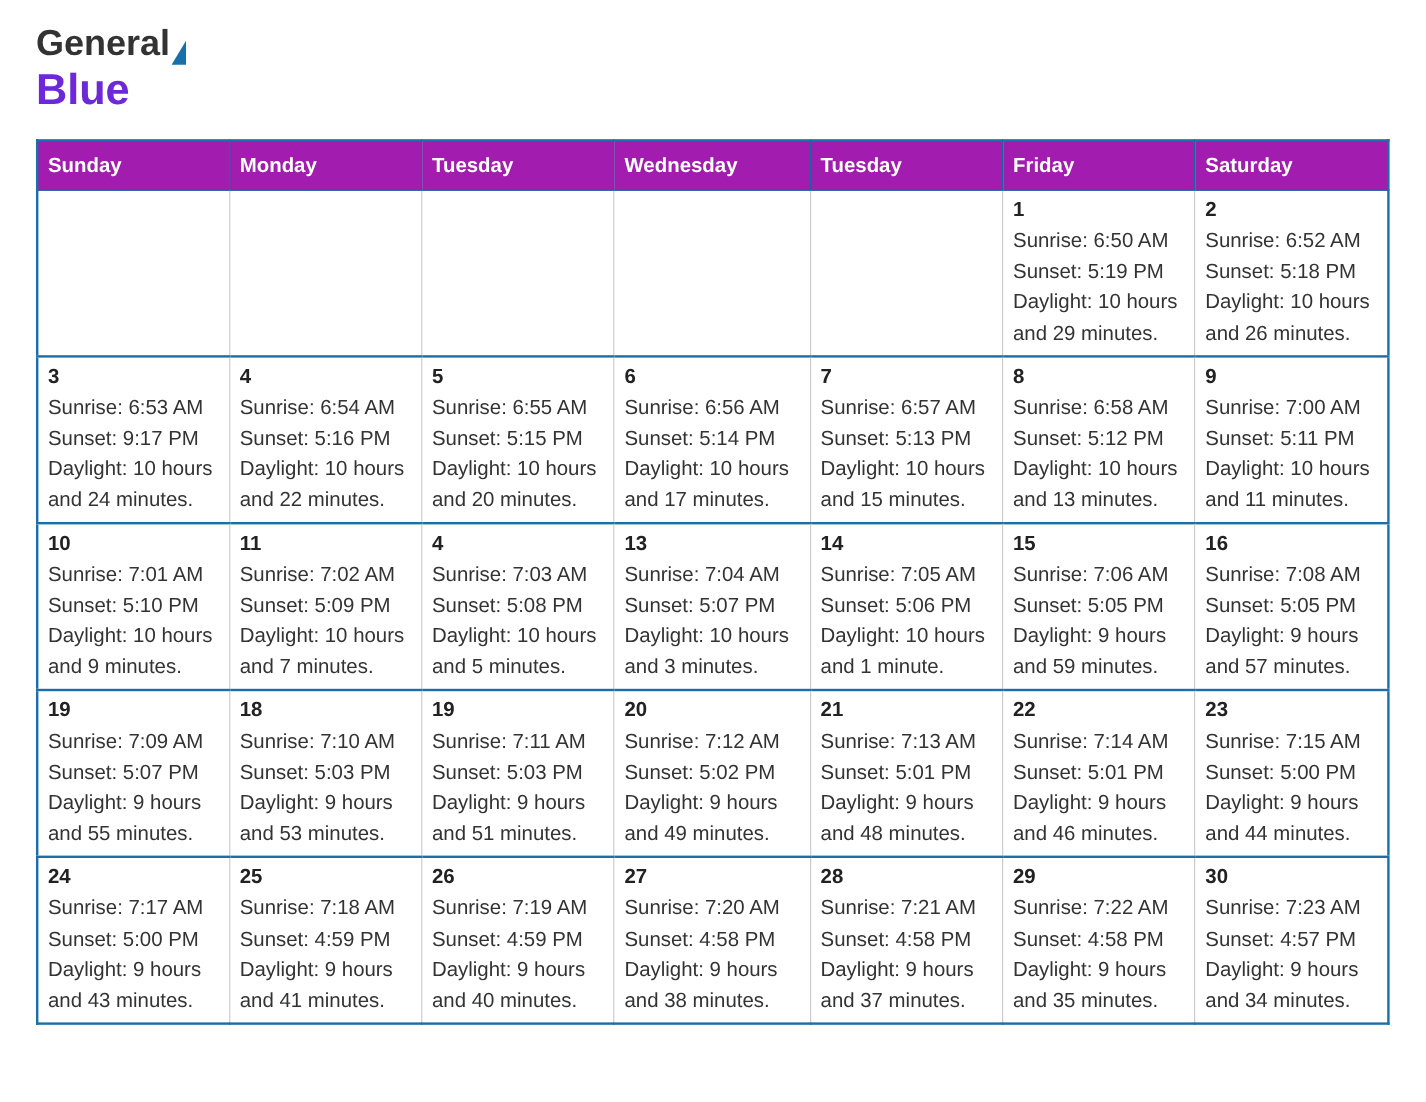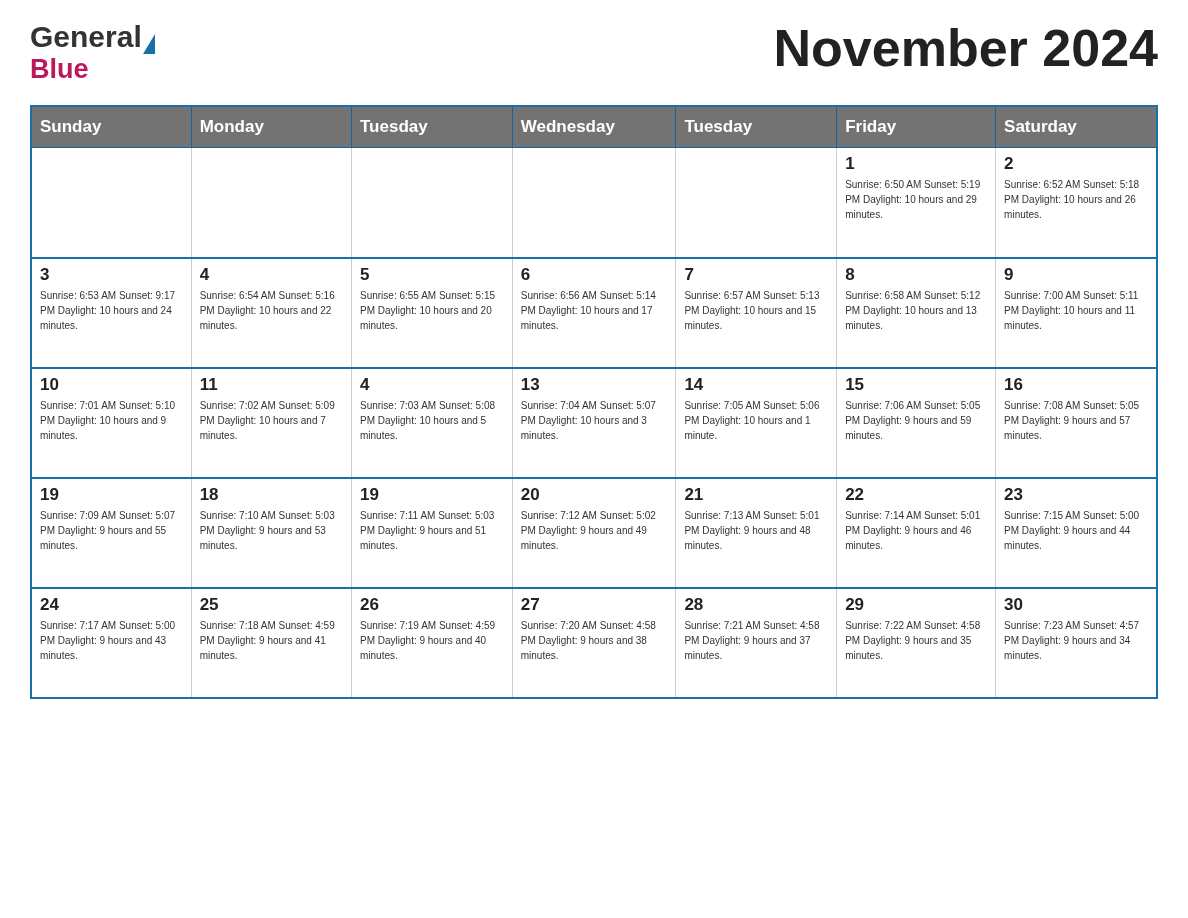--- a/index.html
+++ b/index.html
@@ -35,21 +35,21 @@
       font-size: 22px;
       color: #555;
       margin-top: 4px;
     }
     .calendar {
       width: 100%;
       border-collapse: collapse;
       border: 2px solid #1a6fa8;
     }
     .calendar th {
-      background-color: #737373;
+      background-color: #a21caf;
       color: #fff;
       font-size: 17px;
       font-weight: bold;
       padding: 10px 8px;
       text-align: left;
       border: 1px solid #1565a0;
     }
     .calendar td {
       vertical-align: top;
       padding: 6px 8px;
@@ -64,21 +64,21 @@
     .calendar tr:first-child td {
       border-top: none;
     }
     .day-number {
       font-size: 17px;
       font-weight: bold;
       color: #222;
       margin-bottom: 3px;
     }
     .day-info {
-      font-size: 10px;
+      font-size: 17px;
       color: #333;
       line-height: 1.5;
     }
     .empty-cell {
       background: #f9f9f9;
     }
     .logo-row {
       display: flex;
       align-items: flex-end;
       gap: 0;
@@ -97,40 +97,39 @@
       border-bottom: 20px solid #1a6fa8;
       margin-left: 1px;
       margin-top: -8px;
     }
     .logo-second-row {
       display: flex;
       align-items: center;
       margin-left: 0;
     }
     .logo-text-blue {
-      font-size: 27px;
-      font-weight: bold;
-      color: #be185d;
+      font-size: 36px;
+      font-weight: bold;
+      color: #6d28d9;
     }
   </style>
 </head>
 <body>
 
 <div class="header">
   <div class="logo">
     <div class="logo-row">
       <span class="logo-text-general">General</span>
       <span class="logo-arrow"></span>
     </div>
     <div class="logo-second-row">
       <span class="logo-text-blue">Blue</span>
     </div>
   </div>
   <div class="title-block">
-    <div class="month-title">November 2024</div>
   </div>
 </div>
 
 <table class="calendar">
   <thead>
     <tr>
       <th>Sunday</th>
       <th>Monday</th>
       <th>Tuesday</th>
       <th>Wednesday</th>

